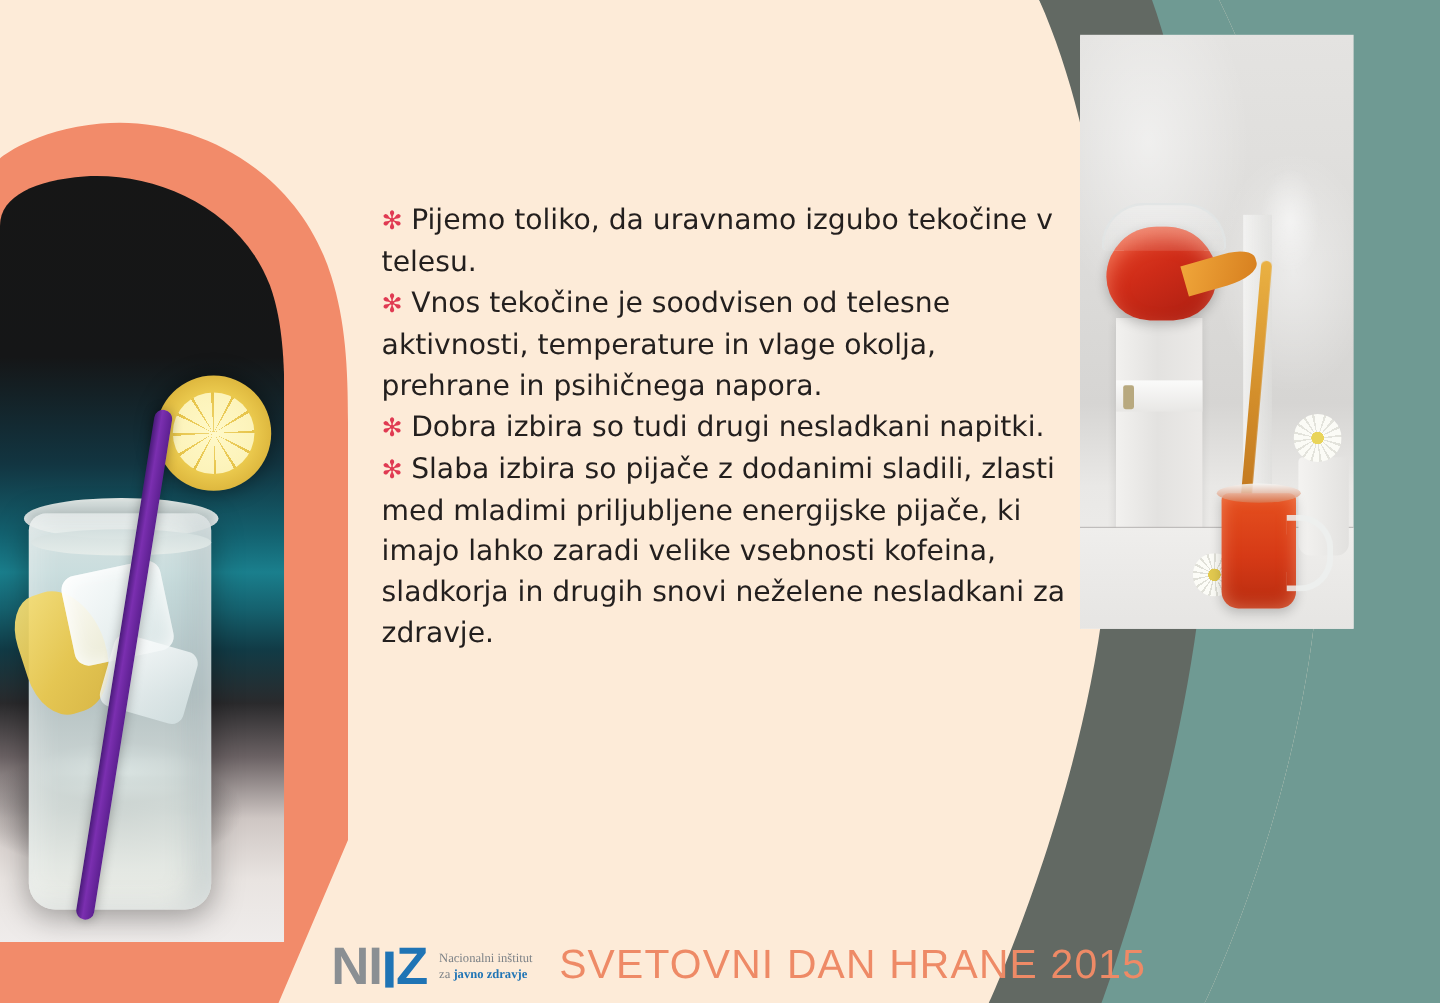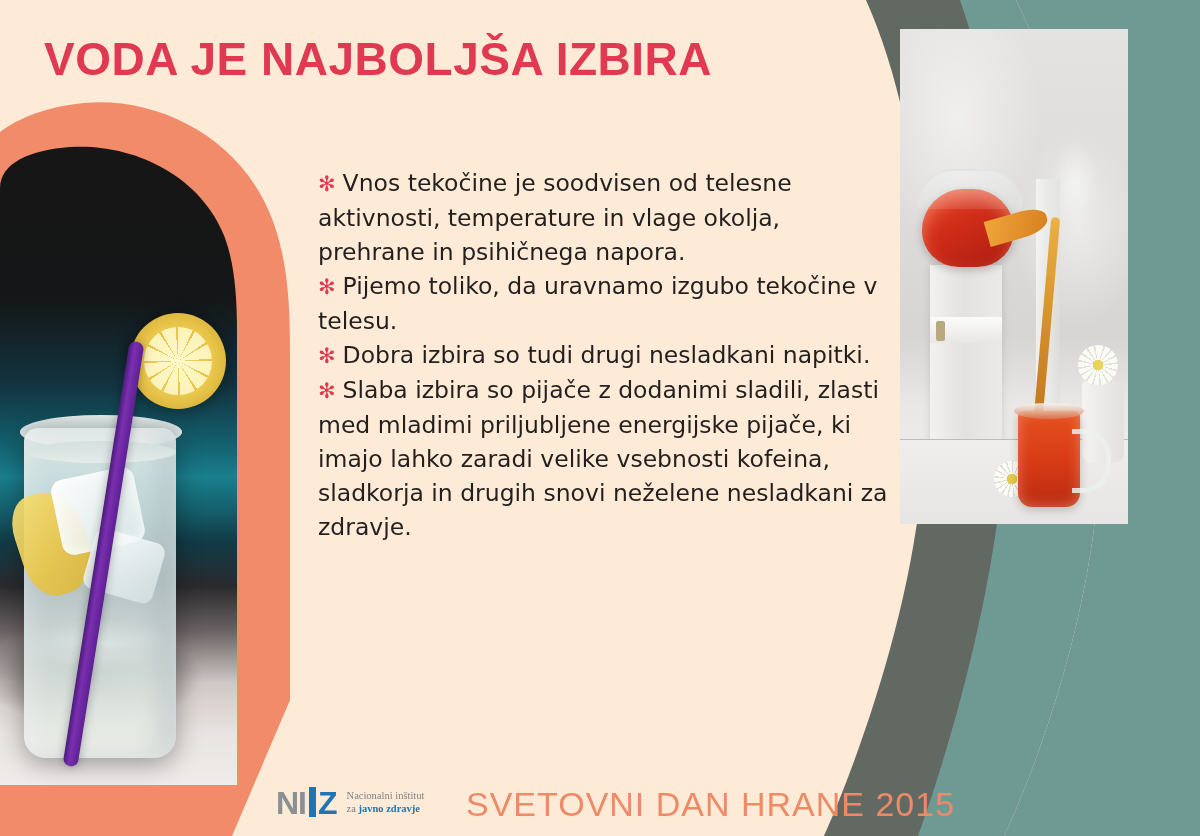--- a/index.html
+++ b/index.html
@@ -403,21 +403,21 @@
   .footer-logo {
     position: absolute;
     left: 276px;
     top: 784px;
     display: flex;
     align-items: center;
     gap: 10px;
   }
   .logo-mark {
     font-family: "Liberation Sans", sans-serif;
-    font-size: 32px;
+    font-size: 44px;
     font-weight: 700;
     letter-spacing: -1px;
     line-height: 1;
     display: flex;
     align-items: baseline;
   }
   .logo-ni { color: #8a8f93; }
   .logo-bar {
     display: inline-block;
     width: 7px;
@@ -495,27 +495,26 @@
       <div class="jar-rim"></div>
       <div class="jar-body"></div>
       <div class="jar-rim2"></div>
       <div class="jar-lemon-in"></div>
       <div class="jar-ice-a"></div>
       <div class="jar-ice-b"></div>
       <div class="straw"></div>
     </div>
   </div>
 
-  <div class="title">VODA JE NAJBOLJŠA IZBIRA</div>
 
   <div class="body-block">
 
+    <p class="bullet"><span class="ast">✻</span><span>Pijemo toliko, da uravnamo izgubo tekočine v telesu.</span></p>
+
     <p class="bullet"><span class="ast">✻</span><span>Vnos tekočine je soodvisen od telesne aktivnosti, temperature in vlage okolja, prehrane in psihičnega napora.</span></p>
-
-    <p class="bullet"><span class="ast">✻</span><span>Pijemo toliko, da uravnamo izgubo tekočine v telesu.</span></p>
 
     <p class="bullet"><span class="ast">✻</span><span>Dobra izbira so tudi drugi nesladkani napitki.</span></p>
 
     <p class="bullet"><span class="ast">✻</span><span>Slaba izbira so pijače z dodanimi sladili, zlasti med mladimi priljubljene energijske pijače, ki imajo lahko zaradi velike vsebnosti kofeina, sladkorja in drugih snovi neželene nesladkani za zdravje.</span></p>
   </div>
 
   <div class="footer-logo">
     <div class="logo-mark">
       <span class="logo-ni">NI</span>
         <span class="logo-bar"></span>

